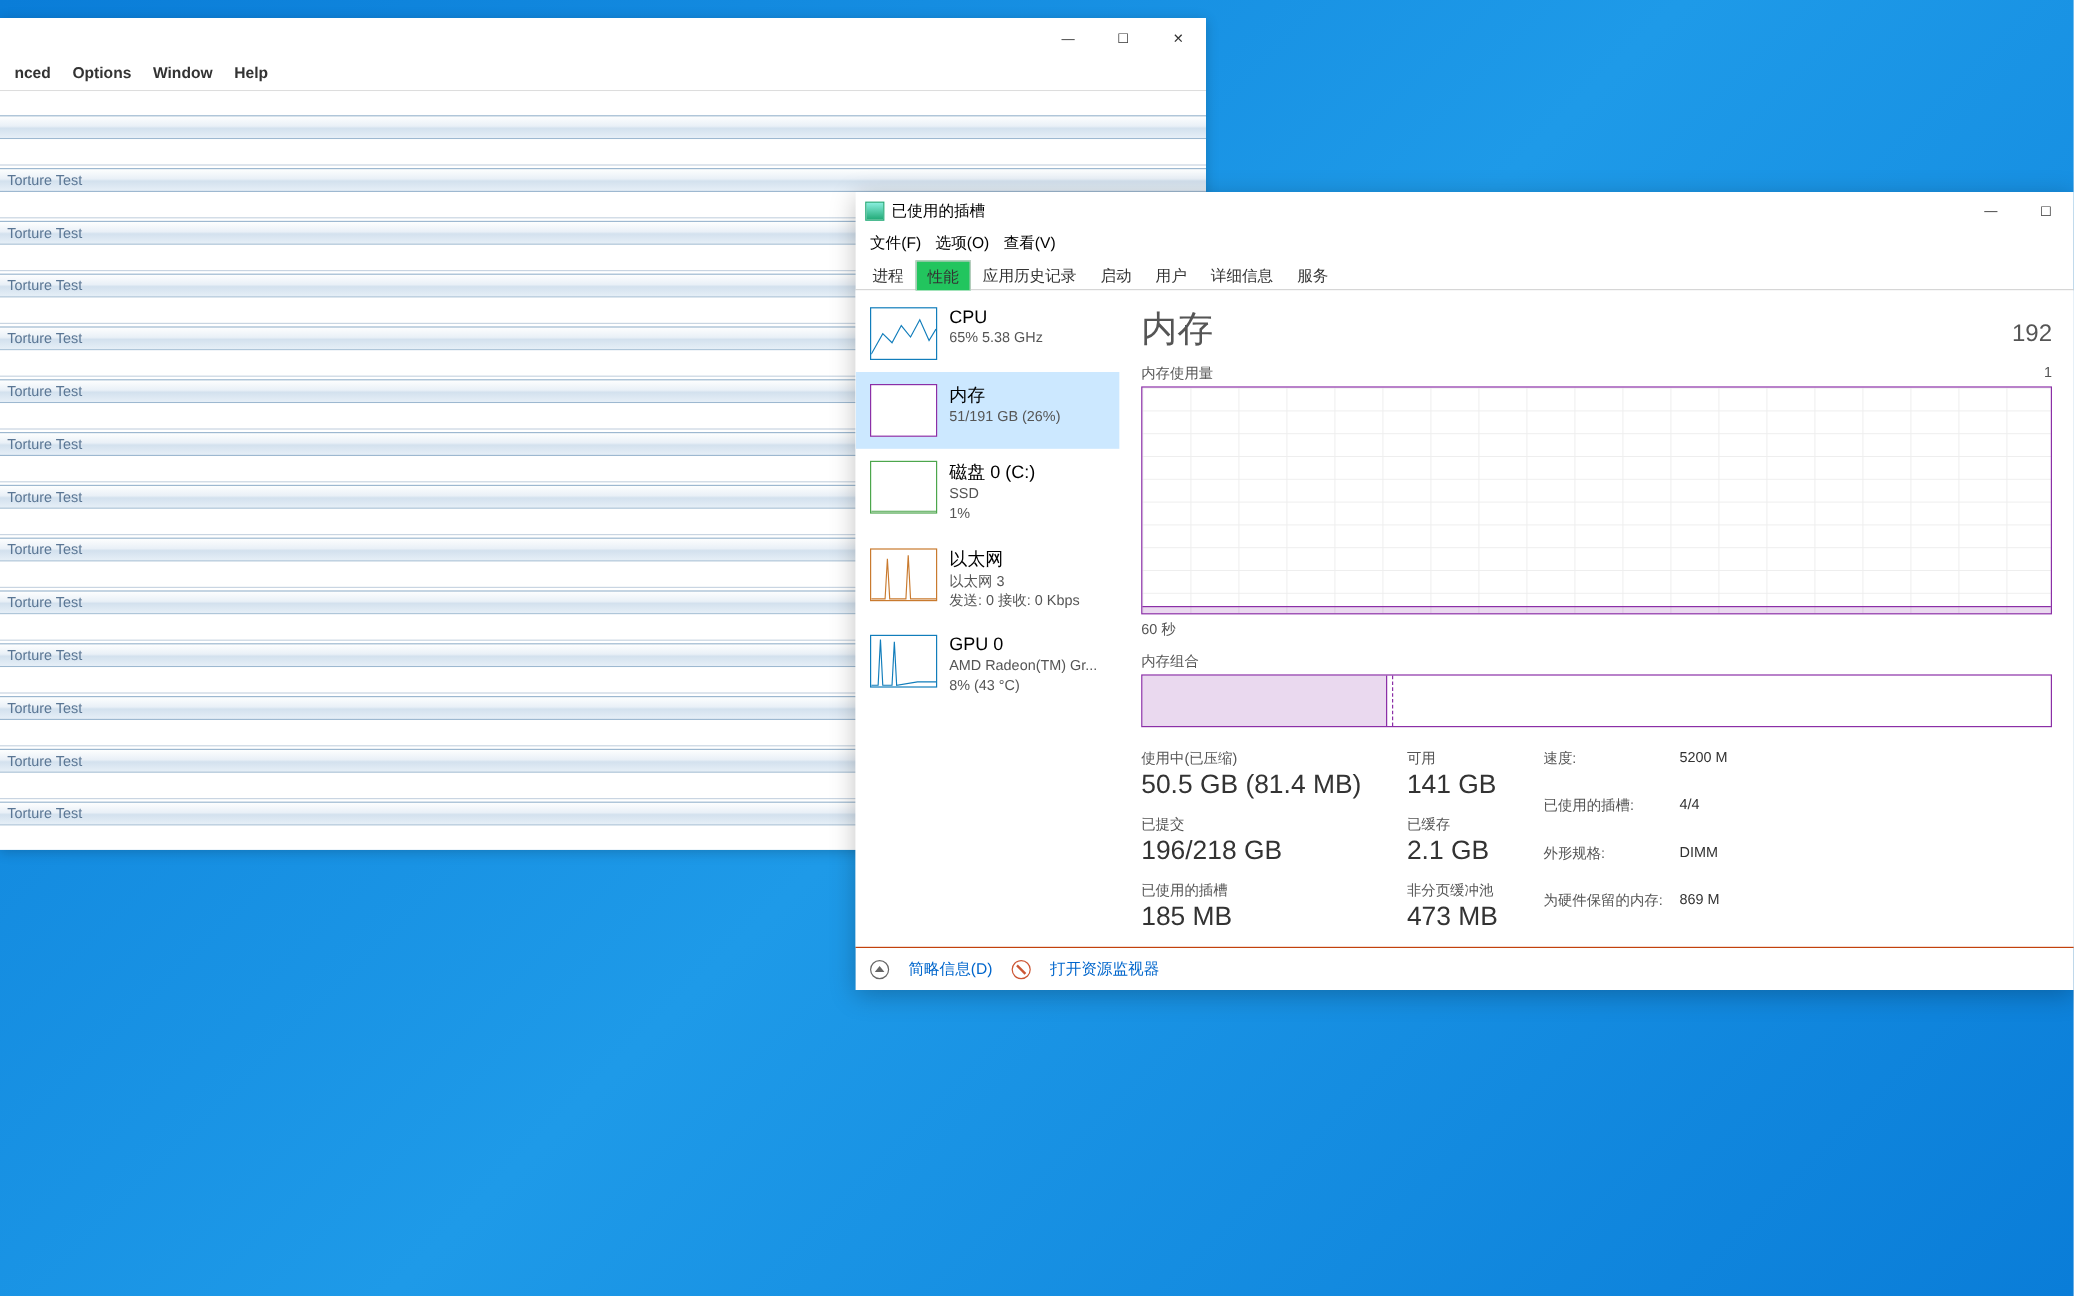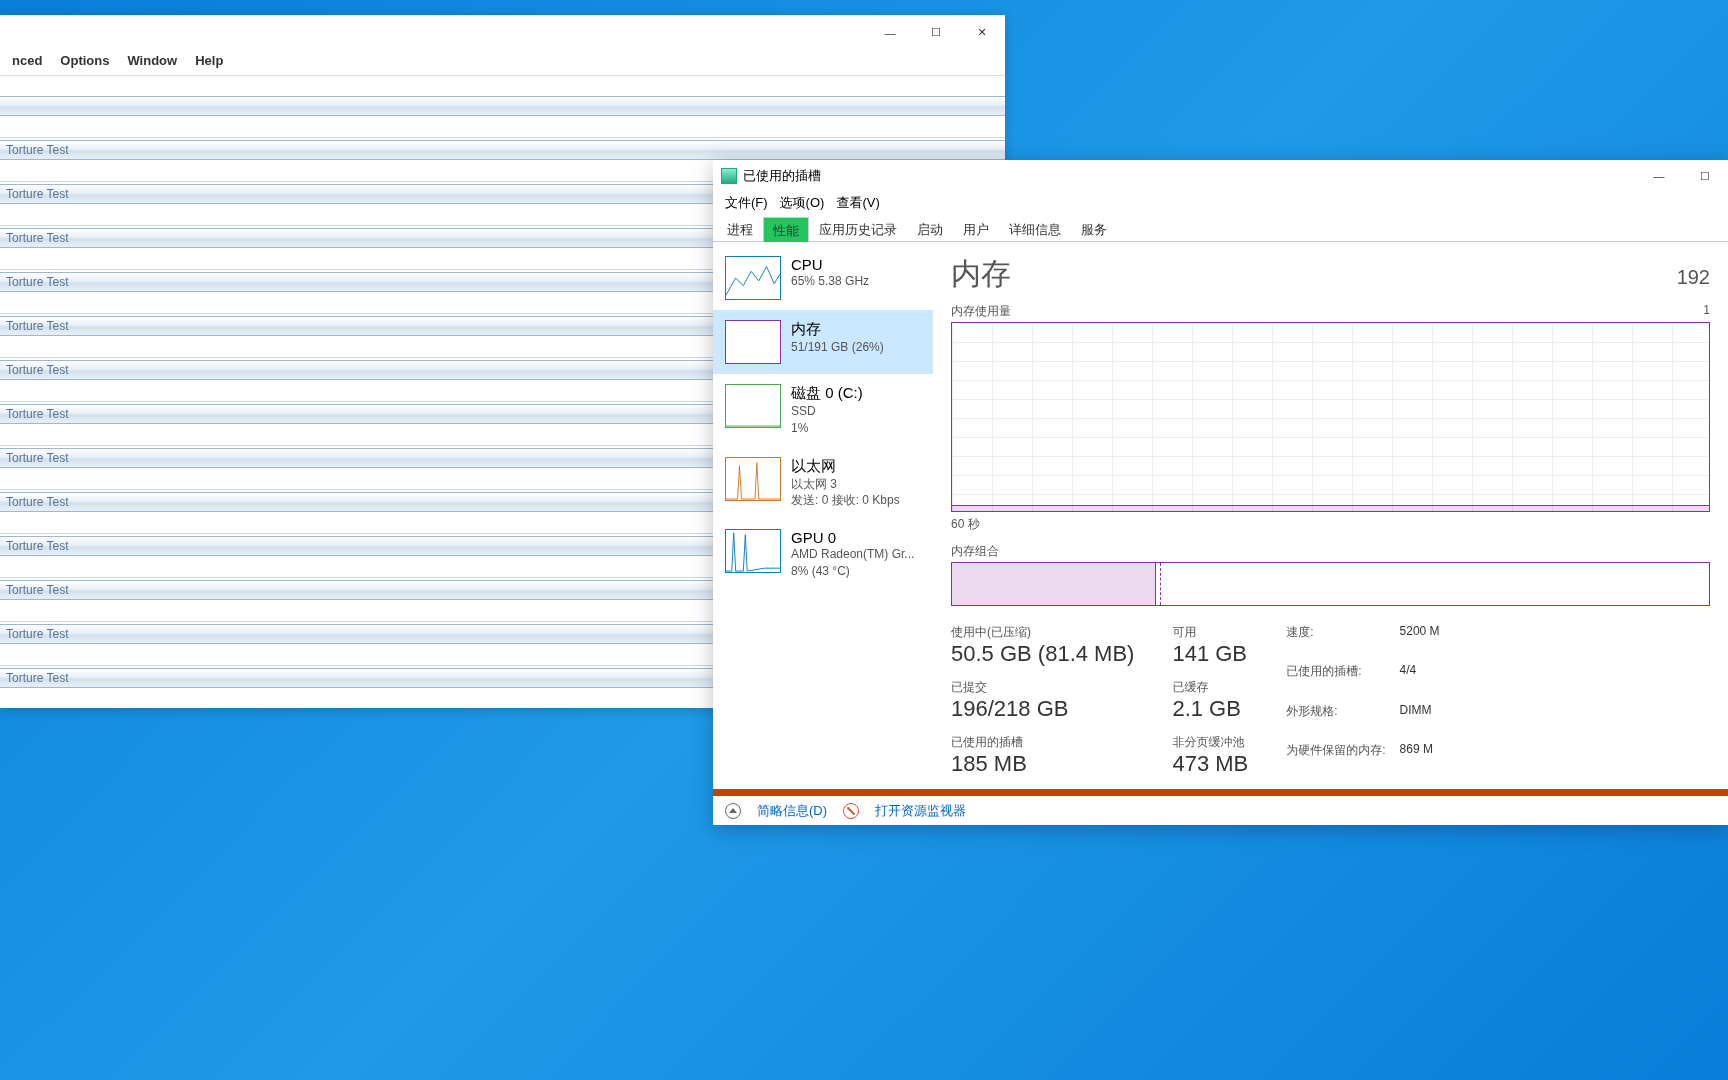--- a/index.html
+++ b/index.html
@@ -60,21 +60,21 @@
 .comp .used::after { content:""; position:absolute; right:-6px; top:0; bottom:0; width:5px; border-right:1px dashed #8b2fa7; }
 .comp .free { flex: 1; }
 
 .stats { display: flex; gap: 38px; }
 .scol { display: flex; flex-direction: column; gap: 12px; }
 .stat .l { font-size: 12px; color: #555; }
 .stat .v { font-size: 22px; color: #333; }
 .kv { display: grid; grid-template-columns: auto auto; gap: 4px 14px; font-size: 12px; color: #555; }
 .kv .v2 { color: #333; }
 
-.tm-foot { height: 36px; border-top: 7px solid #c2410c; display: flex; align-items: center; gap: 16px; padding: 0 12px; font-size: 13px; }
+.tm-foot { height: 36px; border-top: 1px solid #c2410c; display: flex; align-items: center; gap: 16px; padding: 0 12px; font-size: 13px; }
 .tm-foot .circ { width: 16px; height: 16px; border: 1.5px solid #666; border-radius: 50%; position: relative; display: flex; align-items: center; justify-content: center; }
 .tm-foot .circ.up::before { content: ""; width: 0; height: 0; border-left: 4px solid transparent; border-right: 4px solid transparent; border-bottom: 5px solid #666; }
 .tm-foot .circ.cmp { border-color: #c53; }
 .tm-foot .circ.cmp::before { content:""; position:absolute; width:10px; height:2px; background:linear-gradient(#c53,#c53); transform:rotate(45deg); }
 .tm-foot a { color: #0066cc; cursor: pointer; }
 </style>
 </head>
 <body>
 
 <div class="p95">

